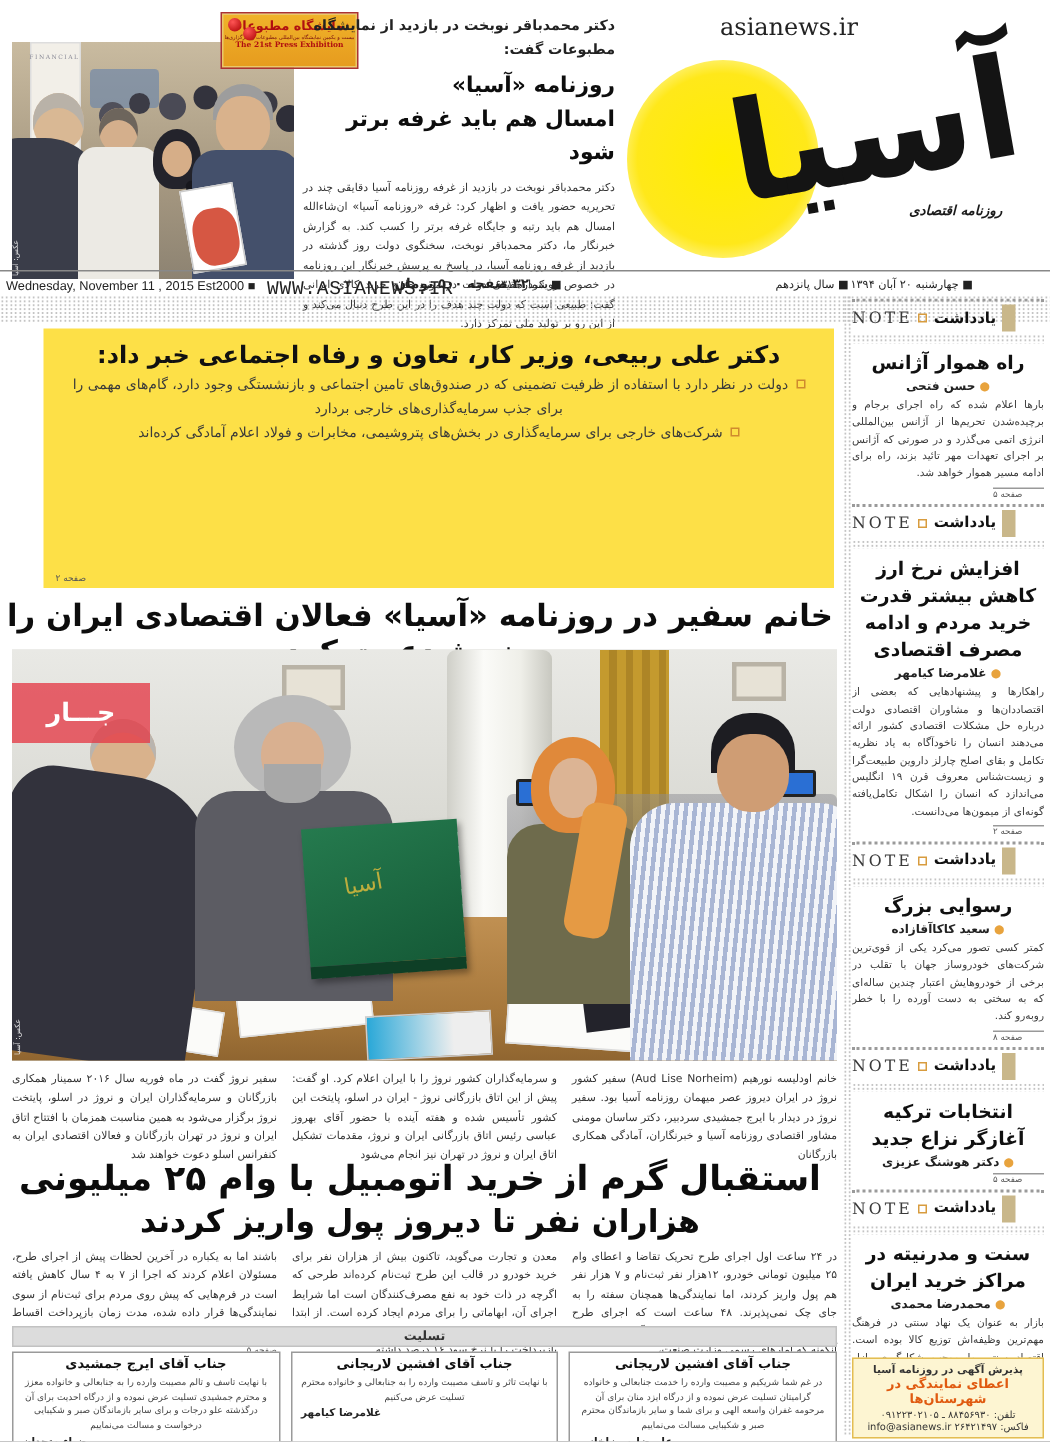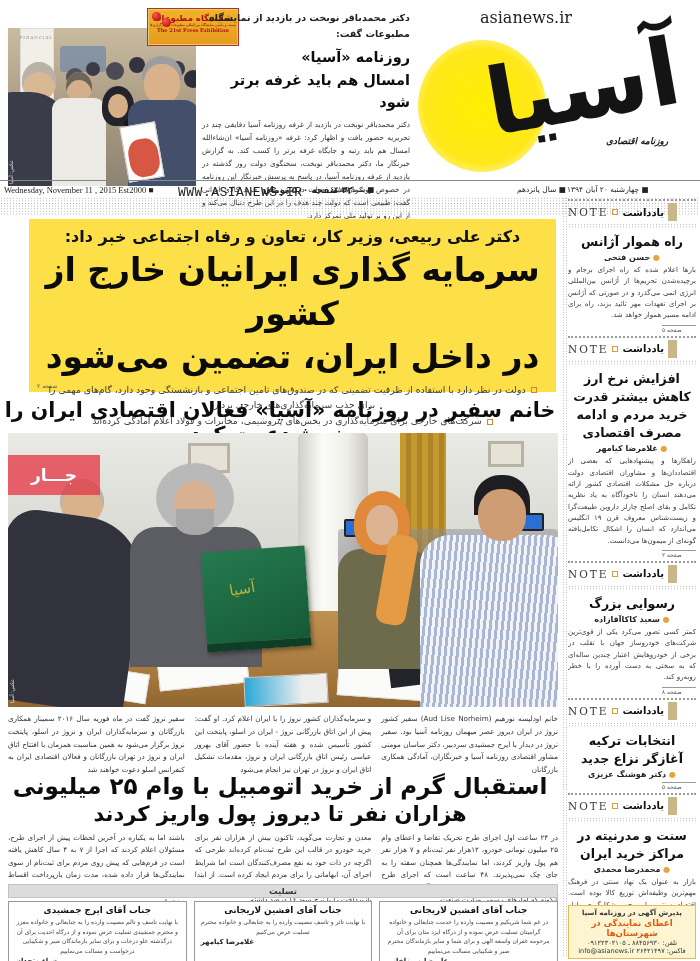--- a/index.html
+++ b/index.html
@@ -49,21 +49,21 @@
   
   .logo-block{position:absolute;left:410px;top:0;width:290px;height:186px}
   .logo-url{position:absolute;left:70px;top:8px;width:120px;font-family:"DejaVu Serif",serif;font-size:16px;color:#222;direction:ltr}
   .sun{position:absolute;left:8px;top:40px;width:128px;height:132px;border-radius:50%;background:radial-gradient(circle,#ffee00 0%,#ffe81a 62%,rgba(255,240,60,.25) 88%,rgba(255,255,255,0) 100%)}
   .logo-fa{position:absolute;left:58px;top:8px;width:230px;height:160px;font-size:92px;font-weight:900;color:#141414;transform:rotate(-10deg);letter-spacing:-6px;text-align:center;line-height:160px}
   .tagline{position:absolute;left:196px;top:136px;font-size:9px;font-weight:bold;font-style:italic;color:#1a1a1a}
 
   
   .date-bar{position:absolute;left:0;top:180px;width:700px;height:17px;border-top:1px solid #888;font-size:8px;color:#222;direction:ltr}
   .date-bar span{position:absolute;top:4px;white-space:nowrap}
-  .d-en{left:4px;font-family:Liberation Serif, serif;font-size:8.5px}
+  .d-en{left:4px;font-family:Liberation Sans, sans-serif;font-size:8.5px}
   .d-web{left:178px;font-family:Liberation Mono, monospace;font-size:13px;letter-spacing:.5px}
   .d-pg{left:263px;font-weight:bold;font-size:9px;direction:rtl}
   .d-iss{left:330px;direction:rtl;font-size:7.5px}
   .d-yr{left:517px;direction:rtl;font-size:7.5px}
   .d-fa{left:567px;direction:rtl;font-size:7.5px}
   .halftone{position:absolute;left:0;top:197px;width:700px;height:18px}
   .halftone2{position:absolute;left:562px;top:197px;width:6px;height:760px}
 
   
   .lead-box{position:absolute;left:29px;top:219px;width:527px;height:173px;background:#fde047;text-align:center;padding:8px 10px 4px}
@@ -218,21 +218,20 @@
     <span class="d-pg">۳۲ صفحه ۵۰۰ تومان</span>
     <span class="d-iss">■ شماره ۶۳۱</span>
     <span class="d-yr">■ سال پانزدهم</span>
     <span class="d-fa">■ چهارشنبه ۲۰ آبان ۱۳۹۴</span>
   </div>
   <div class="halftone dots"></div>
   <div class="halftone2 dots"></div>
 
   <div class="lead-box">
     <div class="kicker">دکتر علی ربیعی، وزیر کار، تعاون و رفاه اجتماعی خبر داد:</div>
-    <h1><span>سرمایه گذاری ایرانیان خارج از کشور</span><br><span>در داخل ایران، تضمین می‌شود</span></h1>
     <div class="lead-bullets">
       <div><span class="sq"></span><span>دولت در نظر دارد با استفاده از ظرفیت تضمینی که در صندوق‌های تامین اجتماعی و بازنشستگی وجود دارد، گام‌های مهمی را برای جذب سرمایه‌گذاری‌های خارجی بردارد</span></div>
       <div><span class="sq"></span><span>شرکت‌های خارجی برای سرمایه‌گذاری در بخش‌های پتروشیمی، مخابرات و فولاد اعلام آمادگی کرده‌اند</span></div>
     </div>
     <span class="pref">صفحه ۲</span>
   </div>
 
   <div class="amb-headline">خانم سفیر در روزنامه «آسیا» فعالان اقتصادی ایران را به نروژ دعوت کرد</div>
   <figure class="main-photo">
     <div class="mp-wall"></div>

